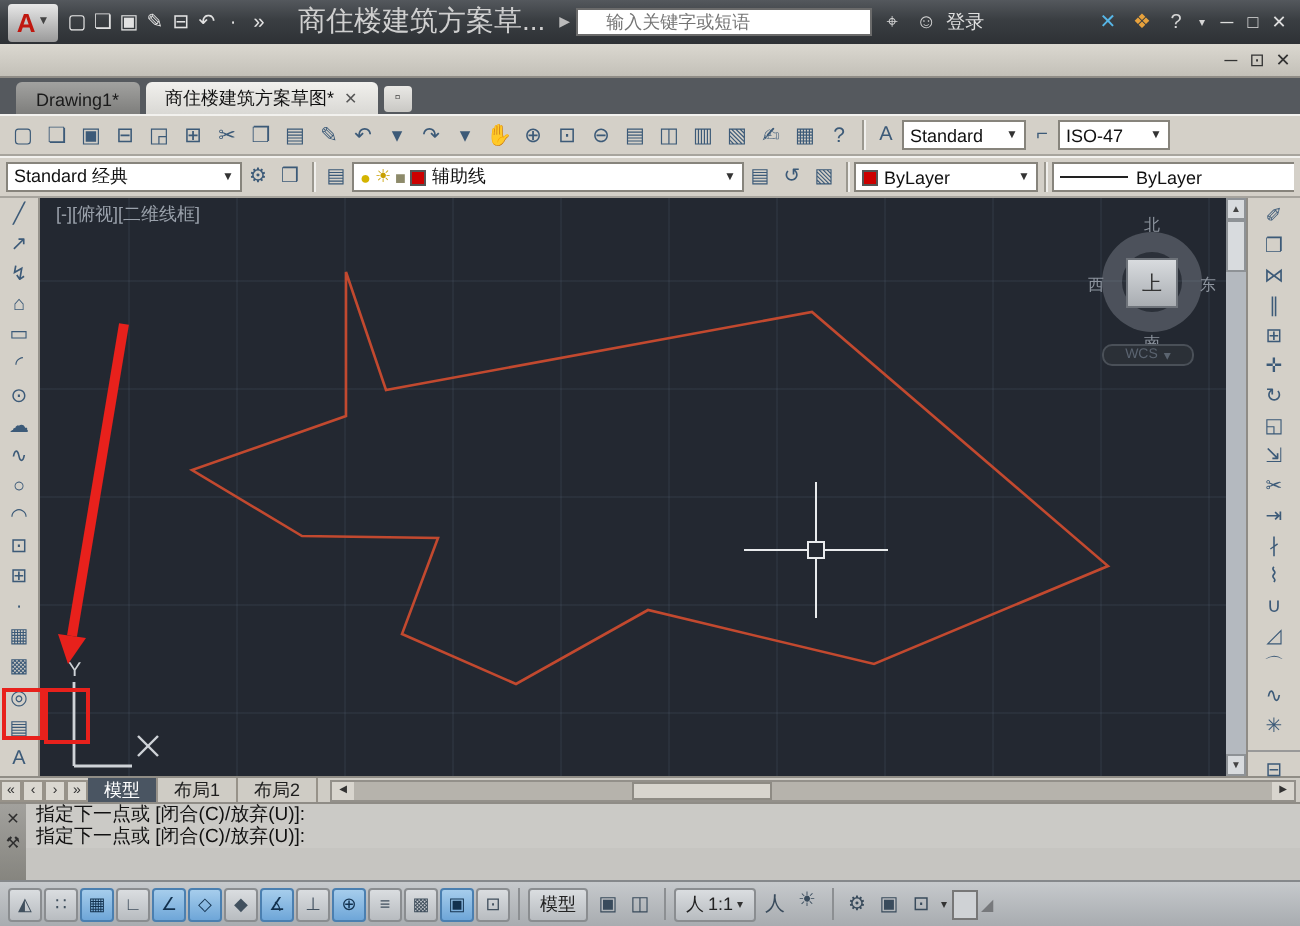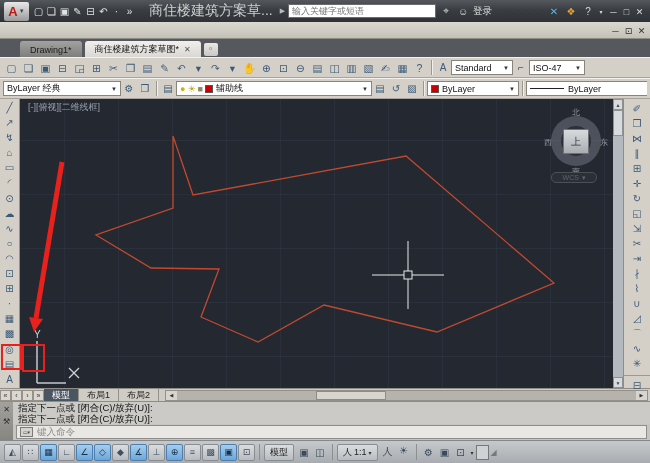--- a/index.html
+++ b/index.html
@@ -11,35 +11,35 @@
   }
   
   .titlebar{height:22px; display:flex; align-items:center; gap:3px; padding:0 4px;
     background:linear-gradient(#54585d,#3a3e42 45%,#2e3135); color:#d6d6d6;}
   .logo{width:25px;height:19px;border-radius:2px;background:linear-gradient(#e8e8e8,#9a9a9a);
     color:#c0170f;font-weight:bold;font-size:13px;display:flex;align-items:center;justify-content:center;gap:1px;}
   .logo .dd{font-size:6px;color:#444;}
   .qa span{display:inline-block;width:13px;text-align:center;font-size:10px;color:#e2e2e2;}
   .t-title{margin:0 4px 0 10px;color:#cfcfcf;font-size:14px;white-space:nowrap;}
   .t-play{font-size:7px;color:#bbb;}
-  .search{width:148px;height:14px;background:#fff;border:1px solid #6b6b6b;font-size:9px;padding:0 3px;color:#333;}
+  .search{width:148px;height:14px;background:#fff;border:1px solid #6b6b6b;font-size:9px;padding:0 14px;color:#333;}
   .tb-ico{width:14px;text-align:center;font-size:10px;}
   .login{font-size:9.5px;color:#e0e0e0;}
   .win span{display:inline-block;width:13px;text-align:center;color:#ddd;font-size:9px;}
   .blue{color:#57b7e8;} .orange{color:#e8a23c;}
   .grow{flex:1;}
   
   .menubar{height:17px;display:flex;align-items:center;background:linear-gradient(#dbd8d0,#c3c0b8);
     border-bottom:1px solid #8f8c86;color:#1d1d1d;font-size:10px;padding:0 2px;}
   .menubar .mi{padding:0 6px;line-height:16px;}
   .menubar .win span{color:#333;}
   
   .tabrow{height:18px;background:#55595e;display:flex;align-items:flex-end;padding-left:8px;gap:3px;}
   .ftab{height:16px;padding:1px 10px 0;font-size:9px;border-radius:3px 3px 0 0;display:flex;align-items:center;gap:5px;white-space:nowrap;}
-  .ftab.inactive{background:linear-gradient(#a2a2a0,#7e7e7c);color:#1a1a1a;margin-left:12px;}
+  .ftab.inactive{background:linear-gradient(#a2a2a0,#7e7e7c);color:#1a1a1a;}
   .ftab.active{background:linear-gradient(#f1f0ed,#d9d8d4);color:#111;}
   .ftab .x{font-size:8px;color:#555;}
   .newtab{width:14px;height:13px;margin-bottom:1px;background:linear-gradient(#e9e8e5,#c9c8c4);border-radius:2px;
     font-size:8px;color:#444;text-align:center;line-height:12px;}
   
   .toolbar{height:21px;display:flex;align-items:center;background:#d4d0c8;border-top:1px solid #f2f1ee;
     border-bottom:1px solid #a7a49d;padding:0 3px;color:#3c5a78;}
   .toolbar .ico{width:17px;text-align:center;font-size:10.5px;line-height:18px;}
   .vsep{width:1px;height:15px;background:#9b988f;margin:0 3px;box-shadow:1px 0 0 #f0efec;}
   .combo{display:flex;align-items:center;justify-content:space-between;background:#fff;border:1px solid #87847c;
@@ -194,21 +194,21 @@
     </div>
     <span class="ico-btn">⌐</span>
     <div class="combo" style="width:56px;">
       <span>ISO-47</span>
         <span class="dd">▼</span>
     </div>
   </div>
 
   <div class="toolbar">
     <div class="combo" style="width:118px;">
-      <span>ByLayer 经典</span>
+      <span>Standard 经典</span>
         <span class="dd">▼</span>
     </div>
     <span class="ico-btn">⚙</span>
     <span class="ico-btn">❒</span>
     <span class="vsep"></span>
     <span class="ico-btn">▤</span>
     <div class="combo" style="width:196px;">
       <span style="display:flex;align-items:center;">
         <span class="lay-ico bulb">●</span>
         <span class="lay-ico sun">☀</span>
@@ -330,26 +330,20 @@
   <div class="cmd">
     <div class="cmd-grip">
       <span>✕</span>
       <span>⚒</span>
     </div>
     <div class="cmd-main">
       <div>
           <div class="cmd-line">指定下一点或 [闭合(C)/放弃(U)]:</div>
           <div class="cmd-line">指定下一点或 [闭合(C)/放弃(U)]:</div>
         </div>
-      <div class="cmd-input">
-        <div class="cmd-field">
-          <span class="cmd-badge">▭▾</span>
-          <span class="cmd-hint">键入命令</span>
-        </div>
-      </div>
     </div>
   </div>
 
   <div class="statusbar">
     <span style="display:flex;gap:1px;">
         <span class="tgl">◭</span>
         <span class="tgl">∷</span>
         <span class="tgl active">▦</span>
         <span class="tgl">∟</span>
         <span class="tgl active">∠</span>

